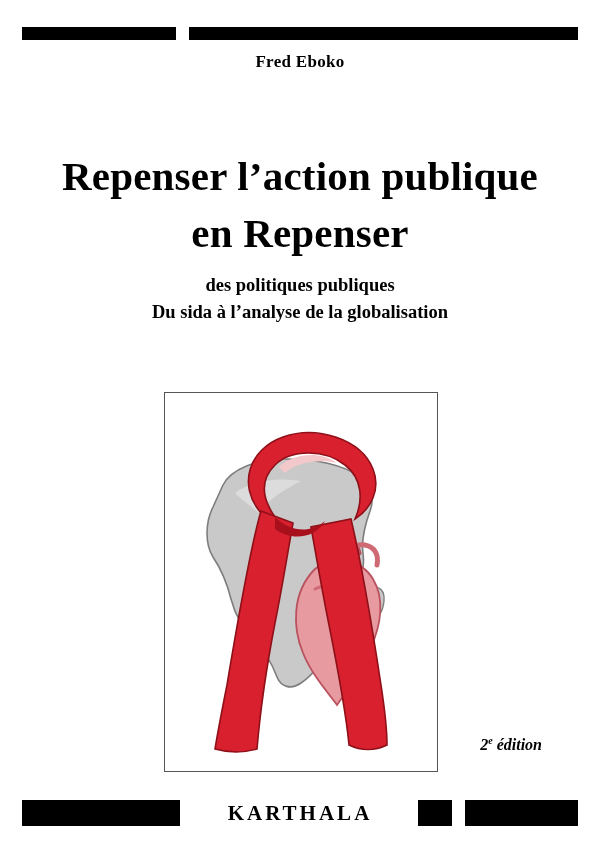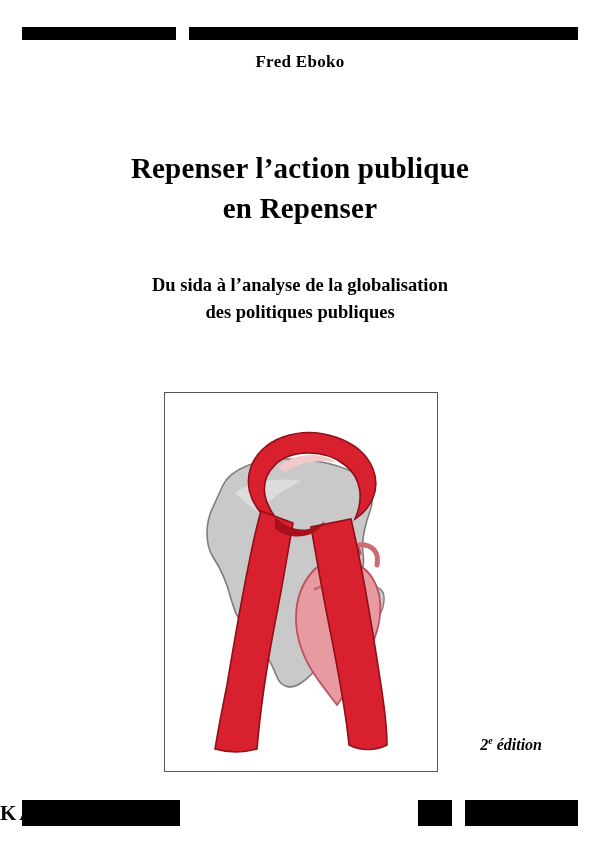--- a/index.html
+++ b/index.html
@@ -49,21 +49,21 @@
     font-weight: bold;
     letter-spacing: 0.3px;
   }
 
   .title {
     position: absolute;
     top: 148px;
     left: 0;
     width: 600px;
     text-align: center;
-    font-size: 29px;
+    font-size: 41px;
     font-weight: bold;
     line-height: 1.38;
     letter-spacing: 0.2px;
   }
 
   .subtitle {
     position: absolute;
     top: 272px;
     left: 0;
     width: 600px;
@@ -117,20 +117,21 @@
     height: 26px;
     background: #ffffff;
   }
   .pub-name {
     position: absolute;
     top: 800px;
     left: 0;
     width: 600px;
     height: 26px;
     line-height: 26px;
+    text-align: center;
     font-size: 21px;
     font-weight: bold;
     letter-spacing: 3px;
     color: #000000;
   }
   .pub-bar .notch {
     position: absolute;
     top: 0;
     width: 13px;
     height: 26px;
@@ -147,22 +148,22 @@
   </div>
 
   <div class="author">Fred Eboko</div>
 
   <div class="title">
     <div>Repenser l’action publique</div>
     <div>en Repenser</div>
   </div>
 
   <div class="subtitle">
+    <div>des politiques publiques</div>
     <div>Du sida à l’analyse de la globalisation</div>
-    <div>des politiques publiques</div>
   </div>
 
   <div class="illus">
     <svg width="270" height="376" viewBox="0 0 270 376">
 
       <path d="M58 92 C66 76, 92 66, 120 66 C150 66, 178 72, 196 84
                C206 91, 210 104, 205 118 C200 132, 196 146, 198 160
                C200 176, 196 192, 186 206 C176 220, 168 236, 163 252
                C158 268, 148 282, 136 290 C126 297, 116 294, 112 284
                C107 271, 100 258, 90 248 C78 236, 70 222, 66 206

